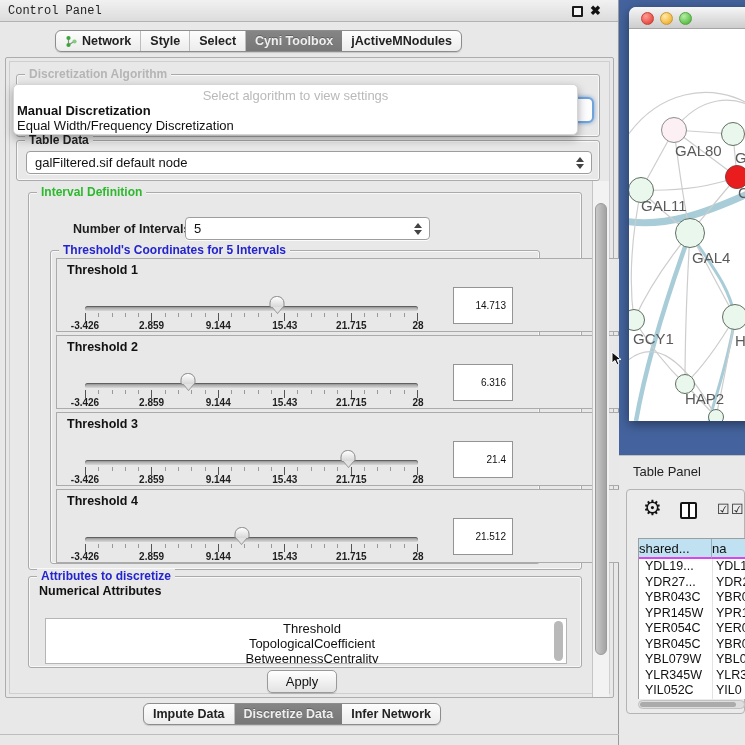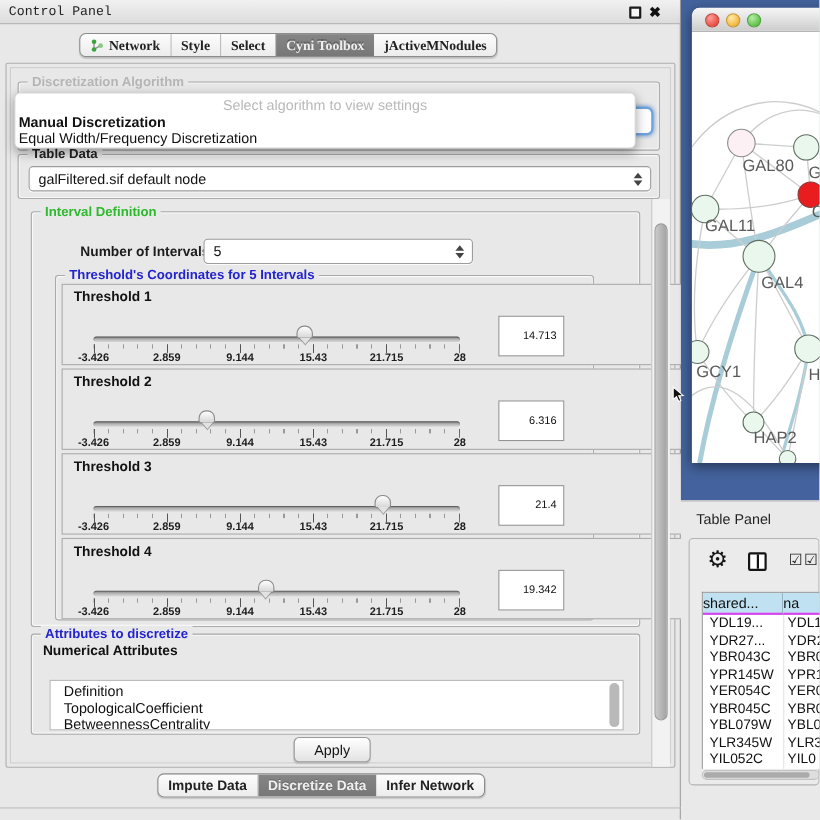--- a/index.html
+++ b/index.html
@@ -135,21 +135,21 @@
 <body>
 
 <div id="control-panel">
 
   <div class="titlebar">
     <span class="tb-text">Control Panel</span>
     <span class="float-icon"></span>
     <span class="close-icon">✖</span>
   </div>
 
-  <div class="segbar" style="left:72px;top:30px;font-family:Liberation Serif, serif;">
+  <div class="segbar" style="left:55px;top:30px;">
     <div class="seg">
       <svg width="13" height="13" viewBox="0 0 13 13">
         <line x1="3.5" y1="3" x2="3.5" y2="10" stroke="#8a8a8a" stroke-width="1.2"></line>
         <line x1="3.5" y1="10" x2="9" y2="6.5" stroke="#8a8a8a" stroke-width="1.2"></line>
         <circle cx="3.5" cy="3" r="2.1" fill="#3aa63a"></circle>
         <circle cx="3.5" cy="10" r="2.1" fill="#3aa63a"></circle>
         <circle cx="9.5" cy="6.5" r="2.1" fill="#85cc7f"></circle>
       </svg>
       <span>Network</span>
     </div>
@@ -261,30 +261,30 @@
         <div class="tick-labels">
             <span class="tick-label" style="left: 0%;">-3.426</span>
             <span class="tick-label" style="left: 20%;">2.859</span>
             <span class="tick-label" style="left: 40%;">9.144</span>
             <span class="tick-label" style="left: 60%;">15.43</span>
             <span class="tick-label" style="left: 80%;">21.715</span>
             <span class="tick-label" style="left: 100%;">28</span>
           </div>
         <div class="slider-thumb" style="left: 46.9993%;"></div>
       </div>
-      <div class="th-value">19.342</div>
-    </div>
-  </div>
-
-  <div class="tbox" style="left:28px;top:576px;width:554px;height:92px;">
+      <div class="th-value">21.512</div>
+    </div>
+  </div>
+
+  <div class="tbox" style="left:28px;top:576px;width:554px;height:92px;text-align:center;">
     <span class="tbox-title blue">Attributes to discretize</span>
     <span class="abs" style="left:10px;top:7px;font-size:12.5px;font-weight:bold;color:#111;">Numerical Attributes</span>
     <div class="attr-list">
       <div class="list-vscroll"></div>
-    <div class="attr-item">Definition</div>
+    <div class="attr-item">Threshold</div>
         <div class="attr-item">TopologicalCoefficient</div>
         <div class="attr-item">BetweennessCentrality</div>
       </div>
   </div>
 
   <div class="apply-btn">Apply</div>
 
   <div class="vscroll-track">
     <div class="vscroll-thumb"></div>
   </div>

